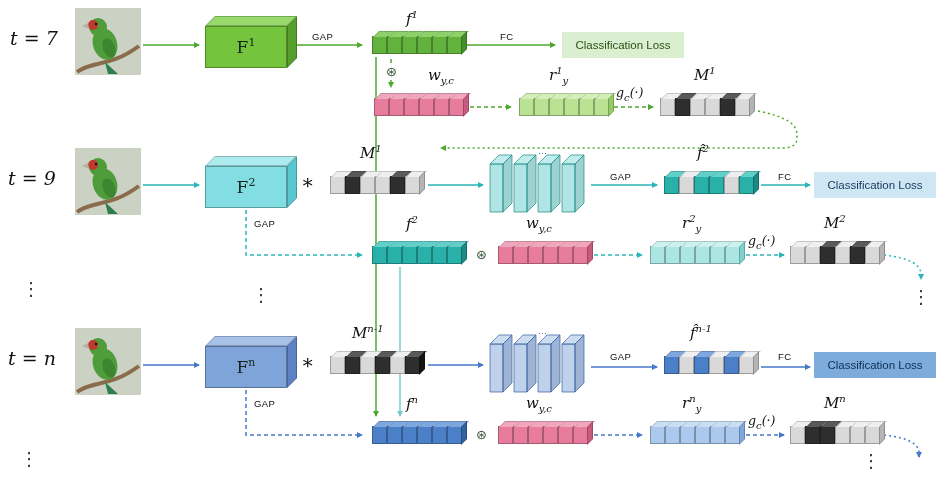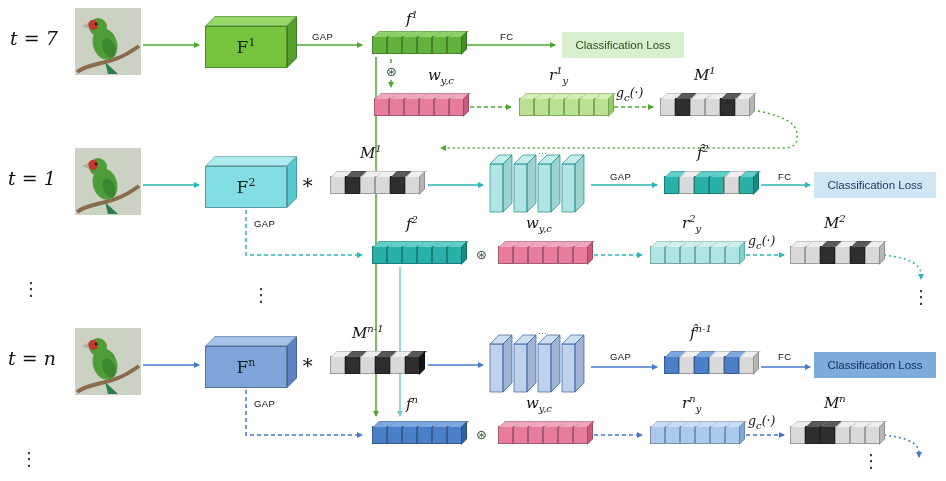--- a/index.html
+++ b/index.html
@@ -100,21 +100,21 @@
       <line x1="591" y1="367" x2="657" y2="367" marker-end="url(#aB)"></line>
       <line x1="761" y1="367" x2="810" y2="367" marker-end="url(#aB)"></line>
       <path d="M246,390 L246,435 L362,435" stroke-dasharray="4 3" marker-end="url(#aB)"></path>
       <line x1="594" y1="435" x2="642" y2="435" stroke-dasharray="4 3" marker-end="url(#aB)"></line>
       <line x1="746" y1="435" x2="784" y2="435" stroke-dasharray="4 3" marker-end="url(#aB)"></line>
       <path d="M884,435 C911,438 919,445 919,453 L919,457" stroke-dasharray="2 3" marker-end="url(#aB)"></path>
     </g>
   </svg>
 
   <span class="time" style="left:10px;top:27px;">t = 7</span>
-  <span class="time" style="left:8px;top:167px;">t = 1</span>
+  <span class="time" style="left:8px;top:167px;">t = 9</span>
   <span class="time" style="left:8px;top:347px;">t = n</span>
 
   <span class="bird" style="left:75px;top:8px;">
     <svg width="66" height="67" viewBox="0 0 66 67">
         <rect width="66" height="67" fill="#cbd2c4"></rect>
         <path d="M2,64 C18,52 34,60 64,38" stroke="#8a6b4c" stroke-width="4" fill="none"></path>
         <path d="M30,54 L43,66 L33,66 Z" fill="#2e7d4f"></path>
         <ellipse cx="30" cy="36" rx="12" ry="16" fill="#4f9d3a" transform="rotate(-18 30 36)"></ellipse>
         <ellipse cx="34" cy="40" rx="6" ry="10" fill="#3c8630" transform="rotate(-22 34 40)"></ellipse>
         <circle cx="23" cy="19" r="9" fill="#4f9d3a"></circle>

